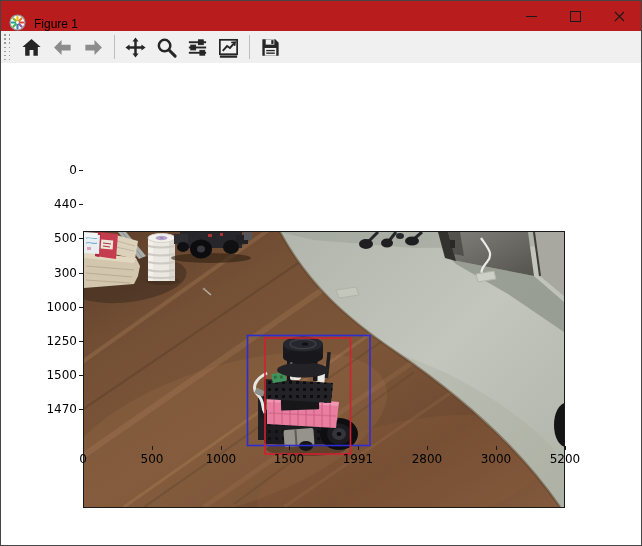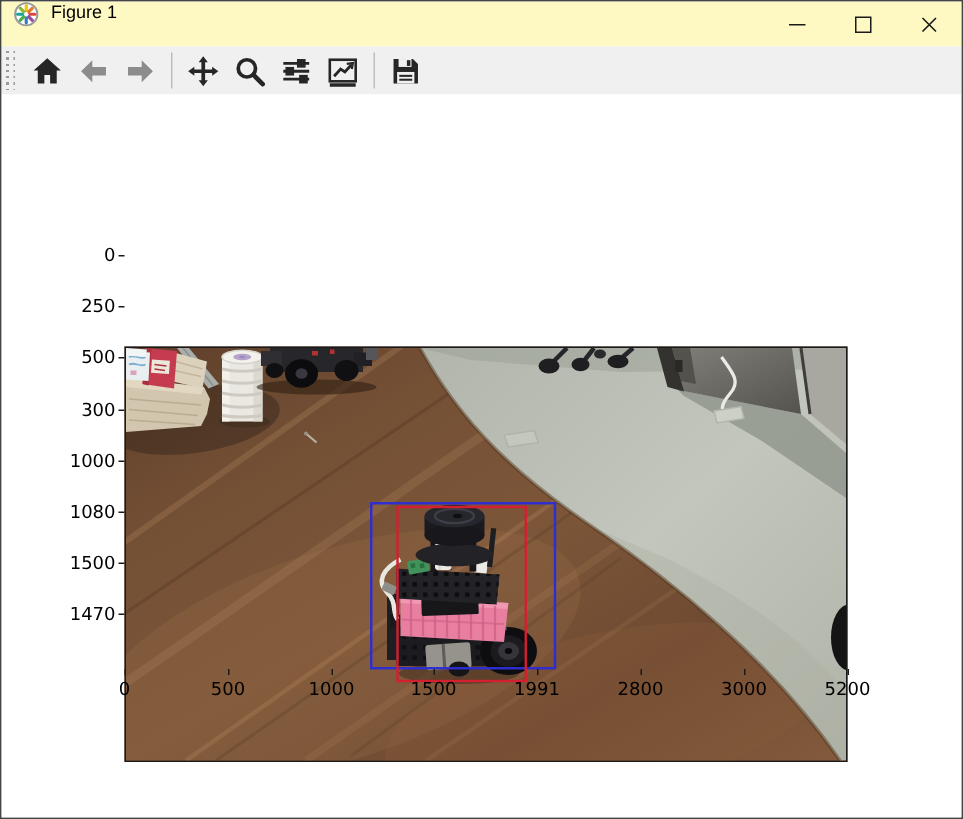--- a/index.html
+++ b/index.html
@@ -3,22 +3,22 @@
 <meta charset="utf-8">
 <style>
   html,body{margin:0;padding:0;}
   body{
     width:642px;height:546px;position:relative;overflow:hidden;
     background:#ffffff;border:1px solid #454545;box-sizing:border-box;
     font-family:"Liberation Sans",sans-serif;
   }
   
   .titlebar{
-    position:absolute;left:0;top:0;right:0;height:30px;background:#fef9c3;
-    display:flex;align-items:flex-start;
+    position:absolute;left:0;top:0;right:0;height:30px;background:#b91c1c;
+    display:flex;align-items:flex-end;
   }
   .app-icon{width:17px;height:17px;margin-left:8px;flex:0 0 auto;}
   .title-text{margin-left:8px;font-size:12px;color:#000;}
   .win-controls{position:absolute;right:0;top:0;height:30px;display:flex;}
   .win-btn{width:44px;height:30px;display:flex;align-items:center;justify-content:center;background:transparent;border:none;padding:0;cursor:default;}
   .glyph-min{width:11px;height:1px;background:#1a1a1a;}
   .glyph-max{width:9px;height:9px;border:1px solid #1a1a1a;}
   
   .toolbar{
     position:absolute;left:0;top:30px;right:0;height:32px;background:#f0f0f0;
@@ -370,19 +370,19 @@
 
 <span class="xtick-label xl0">0</span>
 <span class="xtick-label xl1">500</span>
 <span class="xtick-label xl2">1000</span>
 <span class="xtick-label xl3">1500</span>
 <span class="xtick-label xl4">1991</span>
 <span class="xtick-label xl5">2800</span>
 <span class="xtick-label xl6">3000</span>
 <span class="xtick-label xl7">5200</span>
 <span class="ytick-label yl0">0</span>
-<span class="ytick-label yl1">250</span>
+<span class="ytick-label yl1">440</span>
 <span class="ytick-label yl2">500</span>
 <span class="ytick-label yl3">300</span>
 <span class="ytick-label yl4">1000</span>
-<span class="ytick-label yl5">1080</span>
+<span class="ytick-label yl5">1250</span>
 <span class="ytick-label yl6">1500</span>
 <span class="ytick-label yl7">1470</span>
 
 </body></html>

